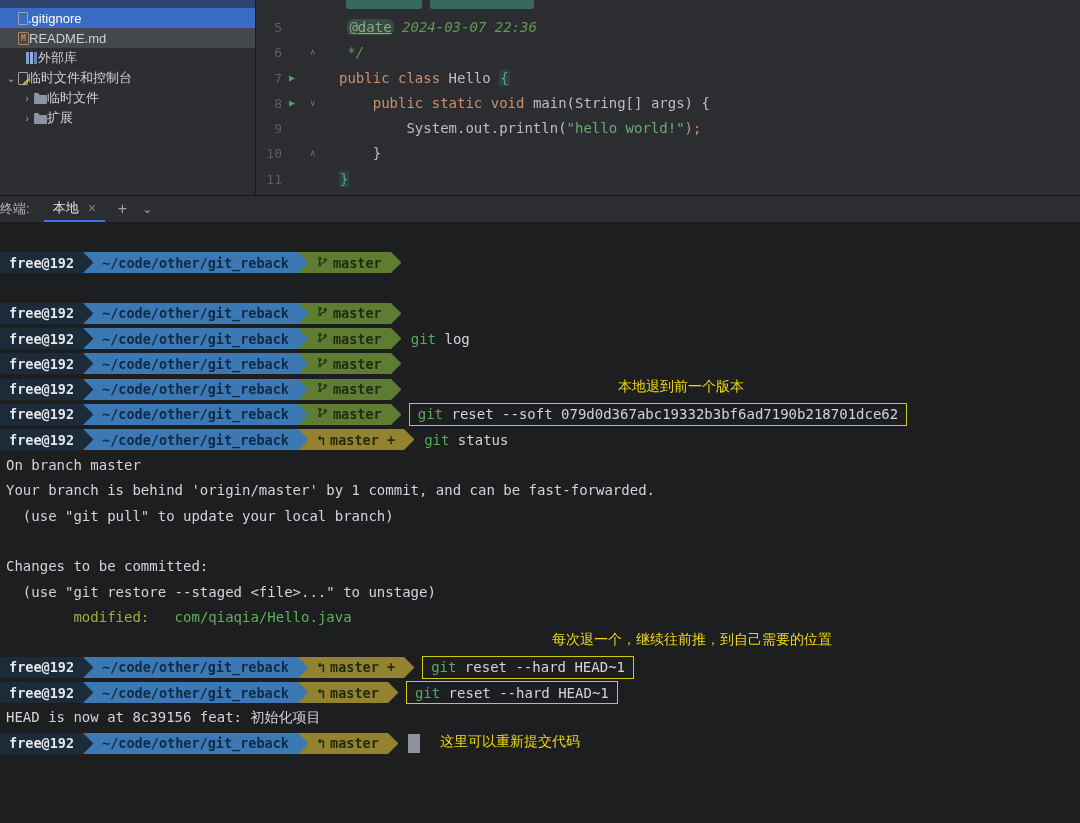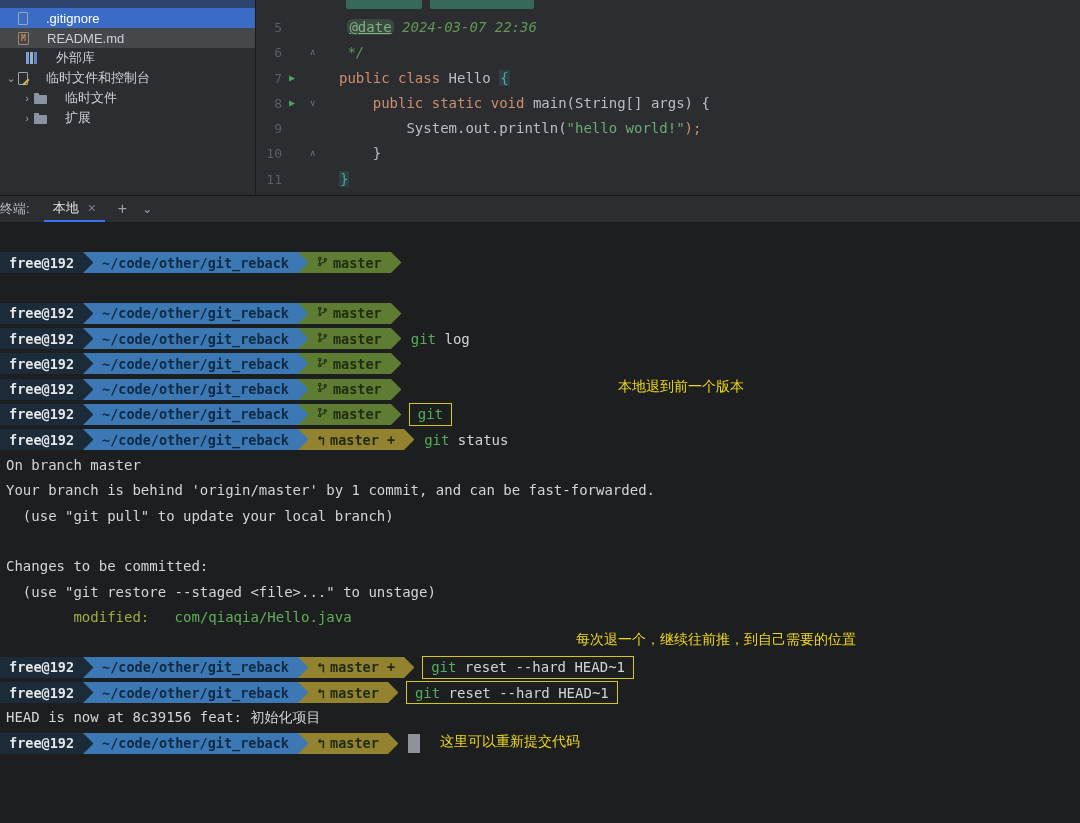--- a/index.html
+++ b/index.html
@@ -7,21 +7,21 @@
   body{background:#1d1e20;font-family:"Liberation Sans",sans-serif;position:relative}
 
   
   .ide{position:absolute;top:0;left:0;width:1080px;height:195px;background:#2b2d30;display:flex}
   .tree{width:256px;height:100%;border-right:1px solid #1a1b1d;position:relative;overflow:hidden}
   .partial-row{height:8px;width:100%;background:#2e436e}
   .tree-row{height:20px;display:flex;align-items:center;font-size:13px;color:#ced0d6;cursor:default;white-space:nowrap}
   .tree-row.sel-active{background:var(--tree-selection);color:#ffffff}
   .tree-row.sel-inactive{background:#45484b}
   .tree-chev{width:14px;flex:none;color:#9da0a6;font-size:11px;text-align:center;line-height:1}
-  .tree-label{margin-left:18px}
+  .tree-label{margin-left:0}
   .tree-icon{display:inline-block;flex:none}
   .icon-file{width:10px;height:13px;border:1px solid #9fa5ad;border-radius:1px}
   .icon-markdown{width:11px;height:13px;border:1px solid #a8856f;color:#c9855c;font-size:8px;font-weight:bold;display:flex;align-items:center;justify-content:center;border-radius:1px;font-family:"DejaVu Sans Mono",monospace}
   .icon-library{width:12px;height:12px;background:linear-gradient(90deg,#7ca1d6 0 3px,transparent 3px 4px,#9ab0d0 4px 7px,transparent 7px 8px,#6488bd 8px 11px,transparent 11px)}
   .icon-scratches{width:10px;height:13px;border:1px solid #9fa5ad;border-radius:1px;position:relative}
   .icon-scratches::after{content:"";position:absolute;right:-3px;bottom:1px;width:8px;height:2px;background:#d3b53d;transform:rotate(-45deg)}
   .icon-folder{width:13px;height:9px;background:#8a94a2;border-radius:1px;position:relative;margin-top:2px}
   .icon-folder::before{content:"";position:absolute;top:-2px;left:0;width:5px;height:2px;background:#8a94a2;border-radius:1px 1px 0 0}
 
   .editor{flex:1;position:relative;font-family:"DejaVu Sans Mono",monospace;font-size:14px;overflow:hidden}
@@ -188,27 +188,27 @@
             <circle cx="4" cy="3.5" r="1.7"></circle>
             <circle cx="4" cy="12.5" r="1.7"></circle>
             <circle cx="12" cy="5.5" r="1.7"></circle>
             <path d="M4 5.2v5.6 M12 7.2c0 2.5-3.5 2.3-6 3.3"></path>
           </svg></span><span>master</span></span><span class="arr" style="border-left-color: rgb(94, 125, 51); background: transparent;"></span><span class="note" style="left: 618px;">本地退到前一个版本</span></div>
     <div class="tline"><span class="seg seg-user">free@192</span><span class="arr" style="border-left-color: rgb(28, 43, 57); background: rgb(60, 120, 180);"></span><span class="seg seg-path">~/code/other/git_reback</span><span class="arr" style="border-left-color: rgb(60, 120, 180); background: rgb(94, 125, 51);"></span><span class="seg seg-branch" style="background: rgb(94, 125, 51);"><span><svg width="11" height="13" viewBox="0 0 16 16" fill="none" stroke="currentColor" stroke-width="1.6">
             <circle cx="4" cy="3.5" r="1.7"></circle>
             <circle cx="4" cy="12.5" r="1.7"></circle>
             <circle cx="12" cy="5.5" r="1.7"></circle>
             <path d="M4 5.2v5.6 M12 7.2c0 2.5-3.5 2.3-6 3.3"></path>
-          </svg></span><span>master</span></span><span class="arr" style="border-left-color: rgb(94, 125, 51); background: transparent;"></span><span class="cmdbox"><span class="tk-cmd">git</span></span></div>
+          </svg></span><span>master</span></span><span class="arr" style="border-left-color: rgb(94, 125, 51); background: transparent;"></span><span class="cmdbox"><span class="tk-cmd">git</span><span class="tk-arg"> reset --soft 079d0d367abc19332b3bf6ad7190b218701dce62</span></span></div>
     <div class="tline"><span class="seg seg-user">free@192</span><span class="arr" style="border-left-color: rgb(28, 43, 57); background: rgb(60, 120, 180);"></span><span class="seg seg-path">~/code/other/git_reback</span><span class="arr" style="border-left-color: rgb(60, 120, 180); background: rgb(147, 130, 47);"></span><span class="seg seg-branch" style="background: rgb(147, 130, 47);"><span>↰</span><span>master +</span></span><span class="arr" style="border-left-color: rgb(147, 130, 47); background: transparent;"></span><span class="cmdline"><span class="tk-cmd">git</span><span class="tk-arg"> status</span></span></div>
     <div class="tline"><span class="outtext"><span class="tk-arg">On branch master</span></span></div>
     <div class="tline"><span class="outtext"><span class="tk-arg">Your branch is behind 'origin/master' by 1 commit, and can be fast-forwarded.</span></span></div>
     <div class="tline"><span class="outtext"><span class="tk-arg">  (use "git pull" to update your local branch)</span></span></div>
     <div class="tline"></div>
     <div class="tline"><span class="outtext"><span class="tk-arg">Changes to be committed:</span></span></div>
     <div class="tline"><span class="outtext"><span class="tk-arg">  (use "git restore --staged &lt;file&gt;..." to unstage)</span></span></div>
     <div class="tline"><span class="outtext"><span class="tk-arg">        </span><span class="tk-modified">modified:   </span><span class="tk-filepath">com/qiaqia/Hello.java</span></span></div>
-    <div class="tline"><span class="note" style="left: 576px; text-align: right;">每次退一个，继续往前推，到自己需要的位置</span></div>
+    <div class="tline"><span class="note" style="left: 552px; text-align: right;">每次退一个，继续往前推，到自己需要的位置</span></div>
     <div class="tline"><span class="seg seg-user">free@192</span><span class="arr" style="border-left-color: rgb(28, 43, 57); background: rgb(60, 120, 180);"></span><span class="seg seg-path">~/code/other/git_reback</span><span class="arr" style="border-left-color: rgb(60, 120, 180); background: rgb(147, 130, 47);"></span><span class="seg seg-branch" style="background: rgb(147, 130, 47);"><span>↰</span><span>master +</span></span><span class="arr" style="border-left-color: rgb(147, 130, 47); background: transparent;"></span><span class="cmdbox"><span class="tk-cmd">git</span><span class="tk-arg"> reset --hard HEAD~1</span></span></div>
     <div class="tline"><span class="seg seg-user">free@192</span><span class="arr" style="border-left-color: rgb(28, 43, 57); background: rgb(60, 120, 180);"></span><span class="seg seg-path">~/code/other/git_reback</span><span class="arr" style="border-left-color: rgb(60, 120, 180); background: rgb(147, 130, 47);"></span><span class="seg seg-branch" style="background: rgb(147, 130, 47);"><span>↰</span><span>master</span></span><span class="arr" style="border-left-color: rgb(147, 130, 47); background: transparent;"></span><span class="cmdbox"><span class="tk-cmd">git</span><span class="tk-arg"> reset --hard HEAD~1</span></span></div>
     <div class="tline"><span class="outtext"><span class="tk-arg">HEAD is now at 8c39156 feat: 初始化项目</span></span></div>
     <div class="tline"><span class="seg seg-user">free@192</span><span class="arr" style="border-left-color: rgb(28, 43, 57); background: rgb(60, 120, 180);"></span><span class="seg seg-path">~/code/other/git_reback</span><span class="arr" style="border-left-color: rgb(60, 120, 180); background: rgb(147, 130, 47);"></span><span class="seg seg-branch" style="background: rgb(147, 130, 47);"><span>↰</span><span>master</span></span><span class="arr" style="border-left-color: rgb(147, 130, 47); background: transparent;"></span><span class="cursor-block"></span><span class="note" style="left: 440px;">这里可以重新提交代码</span></div>
   </div>
 
 </body></html>

